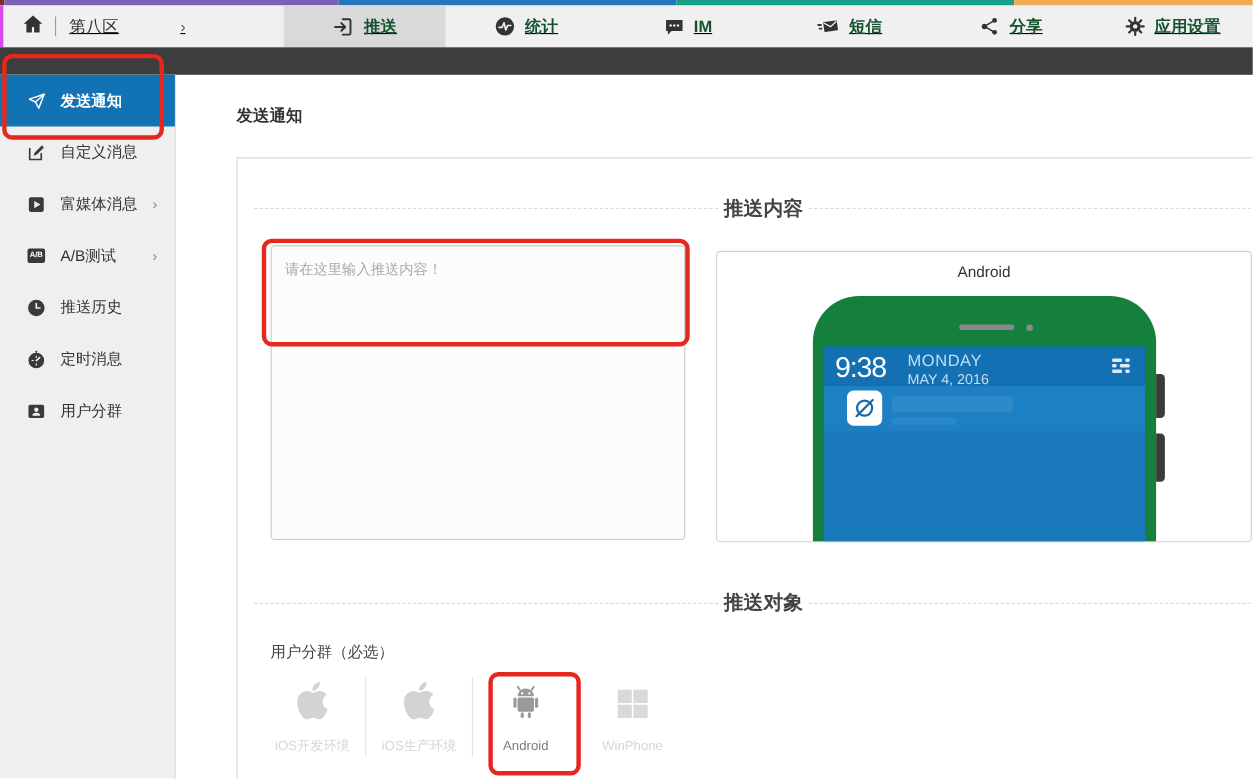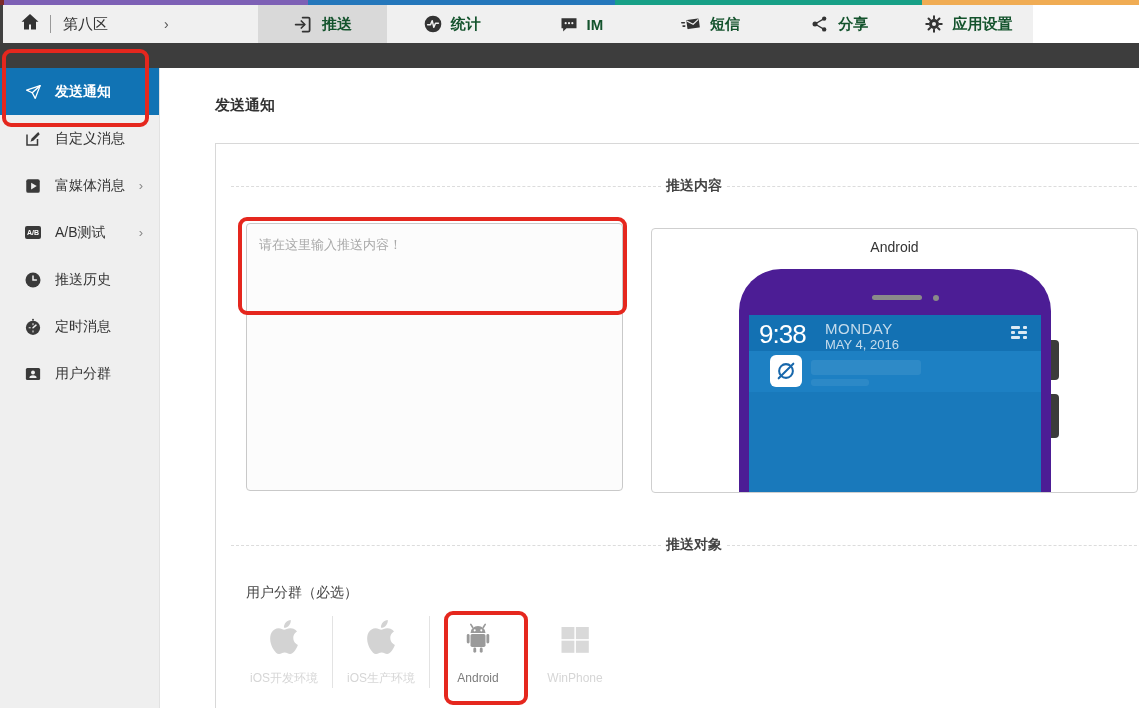--- a/index.html
+++ b/index.html
@@ -9,22 +9,22 @@
 
   
   .strip { position:absolute; left:0; top:0; width:1139px; height:5px; display:flex; }
   .strip .seg-dark   { width:4px;   background:#7c2b2b; }
   .strip .seg-purple { width:304px; background:#7d60b5; }
   .strip .seg-blue   { width:307px; background:#2477bb; }
   .strip .seg-teal   { width:307px; background:#17a087; }
   .strip .seg-orange { flex:1;      background:#f0ac54; }
 
   
-  .topnav { position:absolute; left:0; top:5px; width:1033px; height:38px; background:#f0f0f0;
-            display:flex; align-items:stretch; border-left:3px solid #404040; }
+  .topnav { position:absolute; left:0; top:5px; width:1139px; height:38px; background:#f0f0f0;
+            display:flex; align-items:stretch; border-left:3px solid #d946ef;text-decoration:underline; }
   .home-section { width:255px; display:flex; align-items:center; padding-left:17px; cursor:pointer; }
   .home-section .vdiv { width:1px; height:18px; background:#999; margin:0 12px 0 10px; }
   .home-label { font-size:15px; color:#333; }
   .home-chevron { margin-left:56px; color:#555; font-size:14px; }
   .tab { flex:1; display:flex; align-items:center; justify-content:center; gap:8px; cursor:pointer; }
   .tab.active { background:#d9d9d9; }
   .tab .tab-label { font-size:15px; font-weight:bold; color:#14532d; }
   .tab svg { display:block; }
 
   
@@ -42,37 +42,37 @@
   .ab-badge { background:#3a3a3a; color:#fff; font-size:7px; font-weight:bold; border-radius:2px;
               padding:3px 2px; line-height:1; letter-spacing:0; }
 
   
   .page-title { position:absolute; left:215px; top:96px; font-size:15px; font-weight:bold; color:#333; }
   .panel { position:absolute; left:215px; top:143px; width:956px; height:640px;
            background:#fff; border:1px solid #d8d8d8; }
 
   .divider { position:absolute; left:15px; width:926px; display:flex; align-items:center; }
   .divider .dash { flex:1; border-top:1px dashed #dcdcdc; }
-  .divider .divider-label { margin:0 5px; font-size:14px; font-weight:bold; color:#444; }
+  .divider .divider-label { margin:0 5px; font-size:18px; font-weight:bold; color:#444; }
   .divider.content { top:33px; }
   .divider.target { top:392px; }
 
   .push-textarea { position:absolute; left:30px; top:79px; width:377px; height:268px;
                    border:1px solid #c9c9c9; border-radius:4px; background:#fcfcfc;
                    padding:12px; font-size:13px; color:#333; resize:none; outline:none;
                    font-family:"Liberation Sans","DejaVu Sans",sans-serif; }
   .push-textarea::placeholder { color:#a9a9a9; }
 
   
   .preview-card { position:absolute; left:435px; top:84px; width:487px; height:265px;
                   border:1px solid #cfcfcf; border-radius:4px; background:#fff; overflow:hidden; }
   .preview-title { position:absolute; left:0; top:10px; width:100%; text-align:center;
                    font-size:14px; color:#333; }
   .phone { position:absolute; left:87px; top:40px; width:312px; height:225px;
-           background:#4c1d95; border-radius:42px 42px 0 0; }
+           background:#15803d; border-radius:42px 42px 0 0; }
   .speaker { position:absolute; left:133px; top:26px; width:50px; height:5px; border-radius:3px; background:#8a8a8a; }
   .camera-dot { position:absolute; left:194px; top:26px; width:6px; height:6px; border-radius:50%; background:#8a8a8a; }
   .screen { position:absolute; left:10px; top:46px; width:292px; height:179px; background:#1979bb; overflow:hidden; }
   .statusbar { position:relative; height:36px; background:#1371b3; color:#fff; }
   .clock-time { position:absolute; left:10px; top:4px; font-size:26px; font-weight:300; letter-spacing:-1px; }
   .date-block { position:absolute; left:76px; top:5px; color:rgba(255,255,255,.75); }
   .weekday { font-size:15px; letter-spacing:.5px; }
   .date { font-size:13px; }
   .sliders { position:absolute; right:14px; top:9px; }
   .sl-row { display:flex; gap:3px; justify-content:flex-end; margin:2px 0; }

